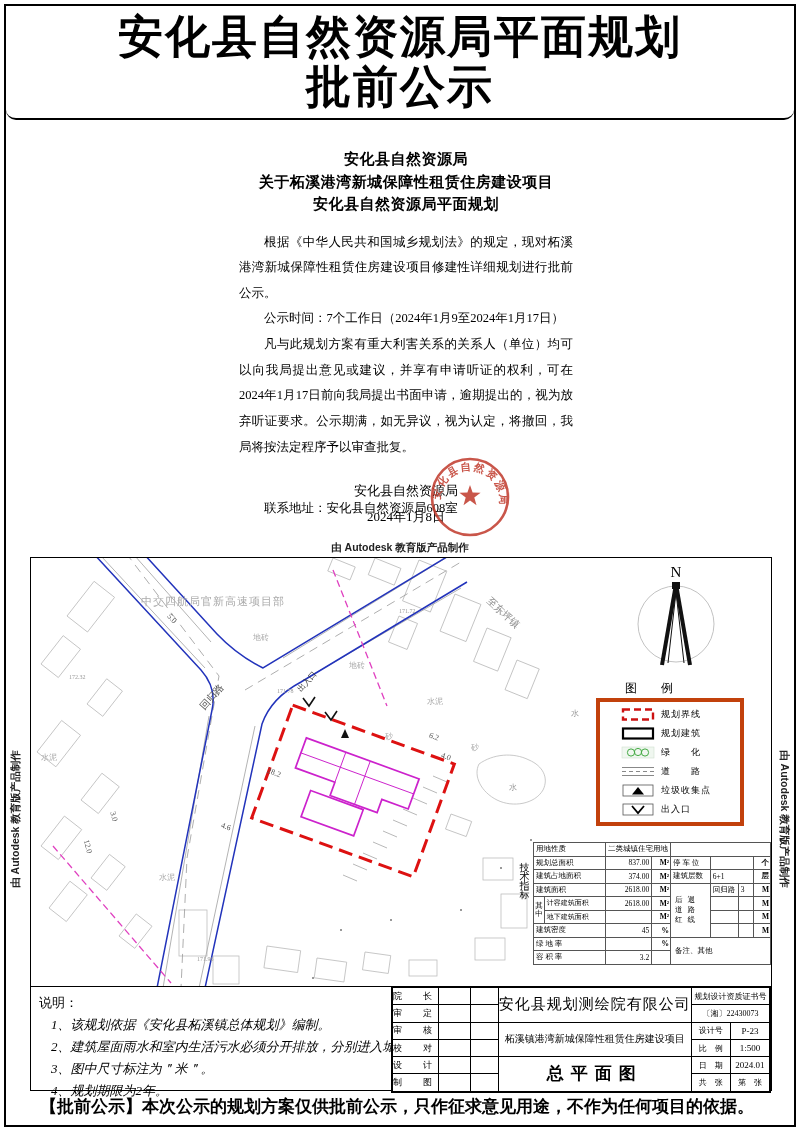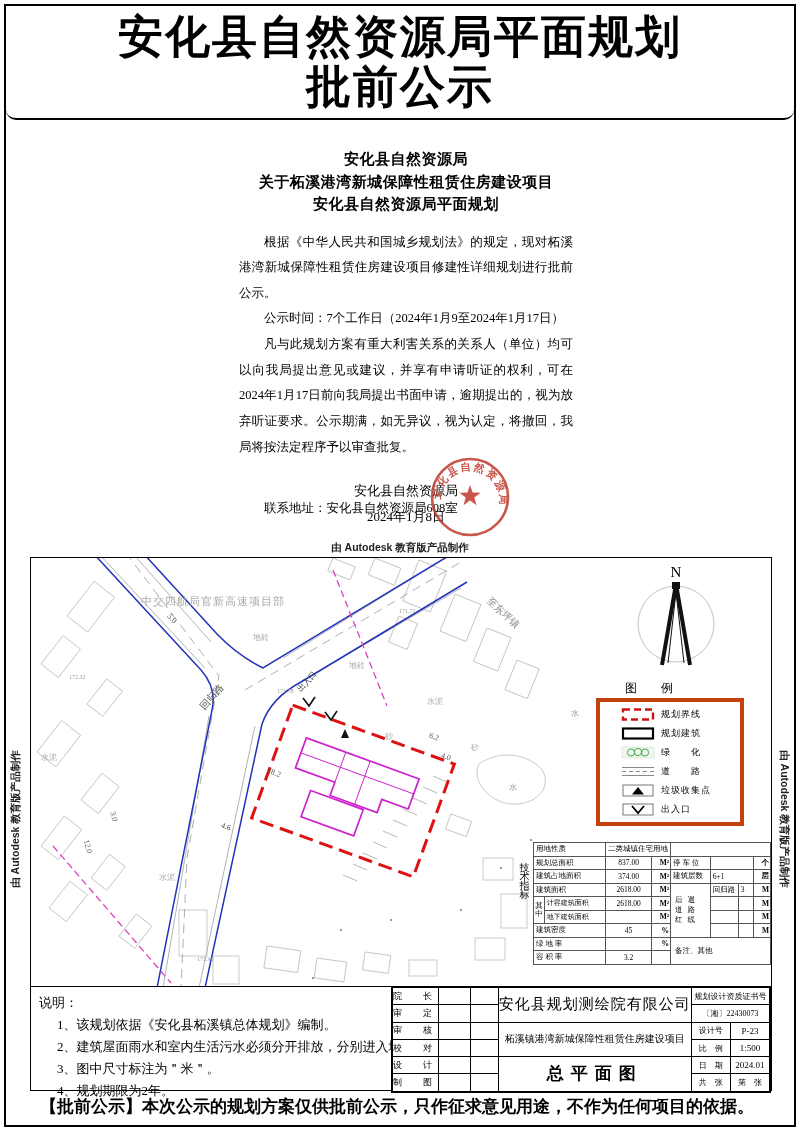--- a/index.html
+++ b/index.html
@@ -33,28 +33,28 @@
   
   .legend-title{position:absolute;left:565px;top:122px;width:112px;text-align:center;font-size:12px;letter-spacing:6px;}
   .legend-box{position:absolute;left:565px;top:140px;width:110px;border:4px solid #c2410c;background:#fff;padding:3px 15px;}
   .legend-row{display:flex;align-items:center;height:19px;}
   .legend-sym{width:46px;display:flex;justify-content:center;}
   .legend-lab{font-size:9px;letter-spacing:1px;}
   
   .tech-label{position:absolute;left:486px;top:296px;writing-mode:vertical-rl;font-size:10px;letter-spacing:9px;}
   .tech{position:absolute;left:502px;top:284px;border-collapse:collapse;background:#fff;table-layout:fixed;}
   .tech td{border:1px solid #555;font-size:7.5px;padding:0 2px;height:12.5px;overflow:hidden;white-space:nowrap;}
-  .tech td.num{text-align:center;}
+  .tech td.num{text-align:right;}
   .tech td.unit{text-align:right;padding-right:1px;font-weight:bold;}
   .tech td.vert{white-space:normal;line-height:1.05;text-align:center;padding:0;}
   .tech td.wrap{white-space:normal;line-height:1.35;letter-spacing:5px;padding-left:4px;}
   
   .notes{position:absolute;left:0;top:428px;width:360px;height:102px;border-top:1.5px solid #000;font-size:13px;line-height:1.7;}
   .notes .nt{margin:5px 0 0 8px;}
-  .notes .ni{margin-left:26px;white-space:nowrap;}
+  .notes .ni{margin-left:20px;white-space:nowrap;font-style:italic;}
   .tblock{position:absolute;left:360px;top:428px;border-collapse:collapse;background:#fff;table-layout:fixed;}
   .tblock td{border:1px solid #000;font-size:9px;text-align:center;overflow:hidden;padding:0;height:16.3px;white-space:nowrap;}
   .tblock td.company{font-size:15px;letter-spacing:1px;}
   .tblock td.project{font-size:10px;font-family:Liberation Mono, monospace;}
   .tblock td.dtitle{font-size:17px;letter-spacing:7px;font-weight:bold;}
   .tblock td.small{font-size:8px;}
   .tblock td.role{letter-spacing:6px;}
   
   .footer{position:absolute;left:40px;top:1095px;width:724px;font-family:"Liberation Sans",sans-serif;
           font-weight:bold;font-size:17px;white-space:nowrap;}

